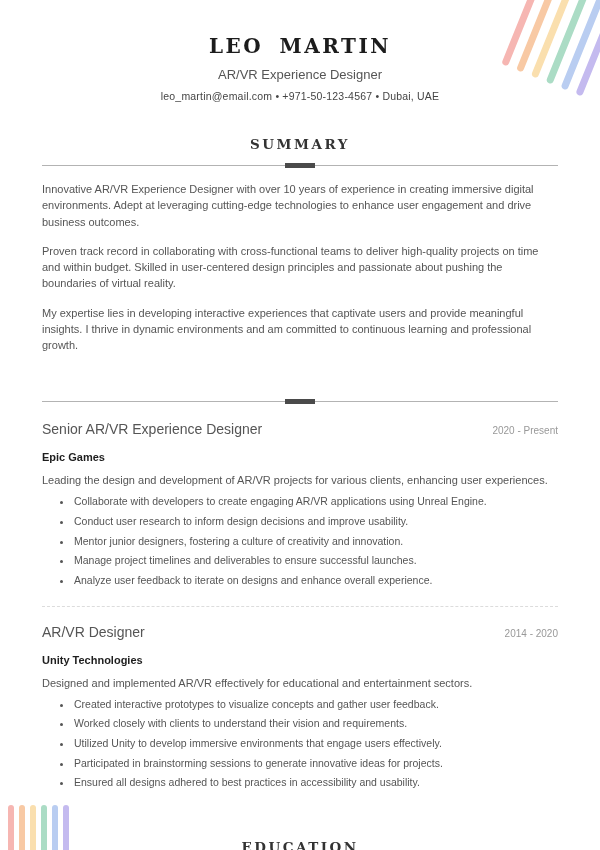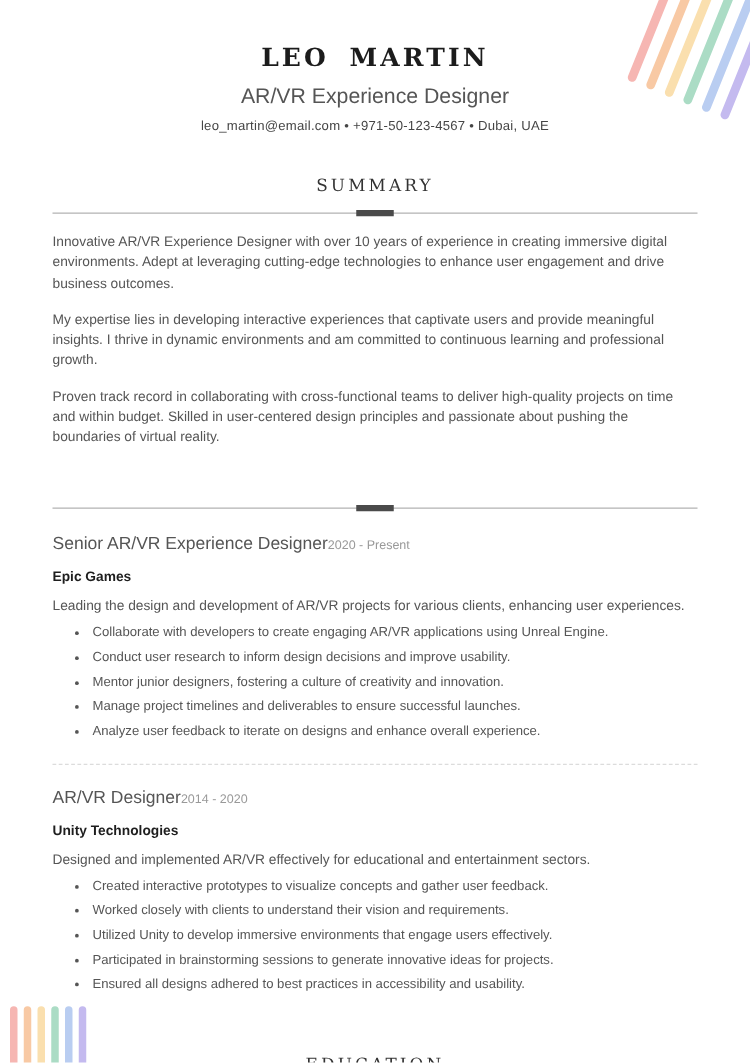--- a/index.html
+++ b/index.html
@@ -14,49 +14,49 @@
   .page { padding: 34px 42px 0; position: relative; }
 
   
   .resume-header { text-align: center; }
   .name {
     font-family: "DejaVu Serif", serif;
     font-size: 20px; font-weight: bold;
     letter-spacing: 2.5px; word-spacing: 7px;
     color: #1c1c1c; margin: 0;
   }
-  .role { font-size: 17px; color: #555; margin: 9px 0 0; }
+  .role { font-size: 13px; color: #555; margin: 9px 0 0; }
   .contact { font-size: 10.5px; color: #454545; margin: 8px 0 0; letter-spacing: .2px; }
 
   
   .section-summary    { margin-top: 34px; }
   .section-experience { margin-top: 46px; }
   .section-education  { margin-top: 50px; }
   .section-heading {
     font-family: "DejaVu Serif", serif;
-    font-size: 13.5px; font-weight: 400;
+    font-size: 13.5px; font-weight: 700;
     letter-spacing: 2.5px;
     color: #333; text-align: center; margin: 0;
   }
   .divider { position: relative; height: 5px; margin-top: 11px; }
   .divider::before {
     content: ""; position: absolute; left: 0; right: 0; top: 2px;
     height: 1px; background: #b3b3b3;
   }
   .divider-accent {
     position: absolute; left: 50%; transform: translateX(-50%);
     top: 0; width: 30px; height: 5px; background: #4a4a4a;
   }
 
   
   .summary-text p { font-size: 11px; line-height: 1.48; color: #555; margin: 13px 0 0; }
 
   
   .entry { margin-top: 17px; }
-  .entry-header { display: flex; align-items: baseline; }
+  .entry-header { display: flex; justify-content: space-between; align-items: baseline; }
   .entry-title { font-size: 14px; font-weight: normal; color: #555; margin: 0; }
   .entry-dates { font-size: 10px; color: #999; white-space: nowrap; }
   .entry-company { font-size: 11px; font-weight: bold; color: #1e1e1e; margin-top: 14px; }
   .entry-desc { font-size: 11px; color: #555; margin-top: 10px; line-height: 1.4; }
   .entry ul { margin: 6px 0 0; padding-left: 30px; }
   .entry li { font-size: 10.5px; color: #555; margin-top: 6.5px; padding-left: 2px; line-height: 1.25; }
   .entry li::marker { color: #555; font-size: 9px; }
   .job-separator {
     border: none; border-top: 1px dashed #dcdcdc;
     margin: 19px 0 2px;
@@ -95,22 +95,22 @@
     <p class="contact">leo_martin@email.com • +971-50-123-4567 • Dubai, UAE</p>
   </header>
 
   <section class="section-summary">
     <h2 class="section-heading">SUMMARY</h2>
     <div class="divider">
       <span class="divider-accent"></span>
     </div>
     <div class="summary-text">
       <p>Innovative AR/VR Experience Designer with over 10 years of experience in creating immersive digital environments. Adept at leveraging cutting-edge technologies to enhance user engagement and drive business outcomes.</p>
+      <p>Proven track record in collaborating with cross-functional teams to deliver high-quality projects on time and within budget. Skilled in user-centered design principles and passionate about pushing the boundaries of virtual reality.</p>
       <p>My expertise lies in developing interactive experiences that captivate users and provide meaningful insights. I thrive in dynamic environments and am committed to continuous learning and professional growth.</p>
-      <p>Proven track record in collaborating with cross-functional teams to deliver high-quality projects on time and within budget. Skilled in user-centered design principles and passionate about pushing the boundaries of virtual reality.</p>
     </div>
   </section>
 
   <section class="section-experience">
     <div class="divider">
       <span class="divider-accent"></span>
     </div>
 
     <div class="entry">
       <div class="entry-header">

